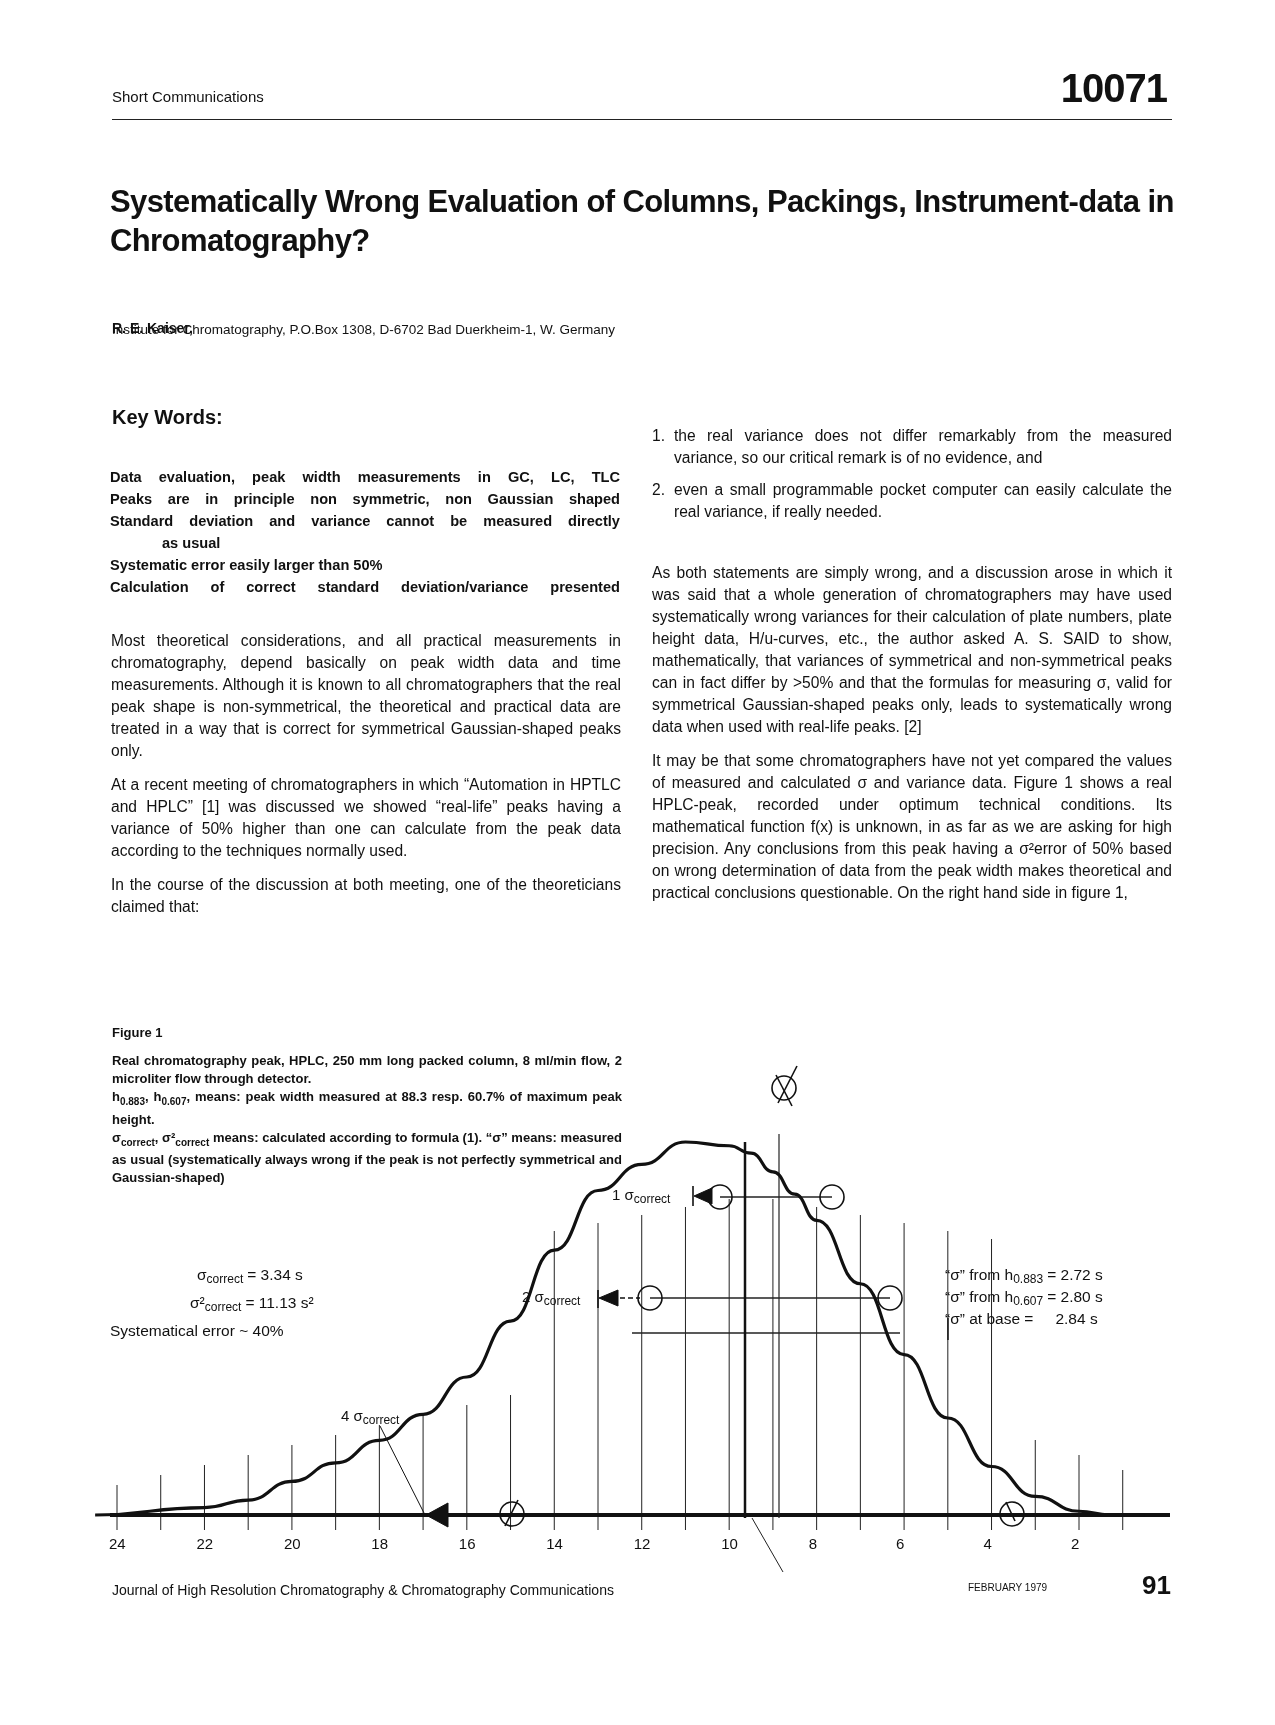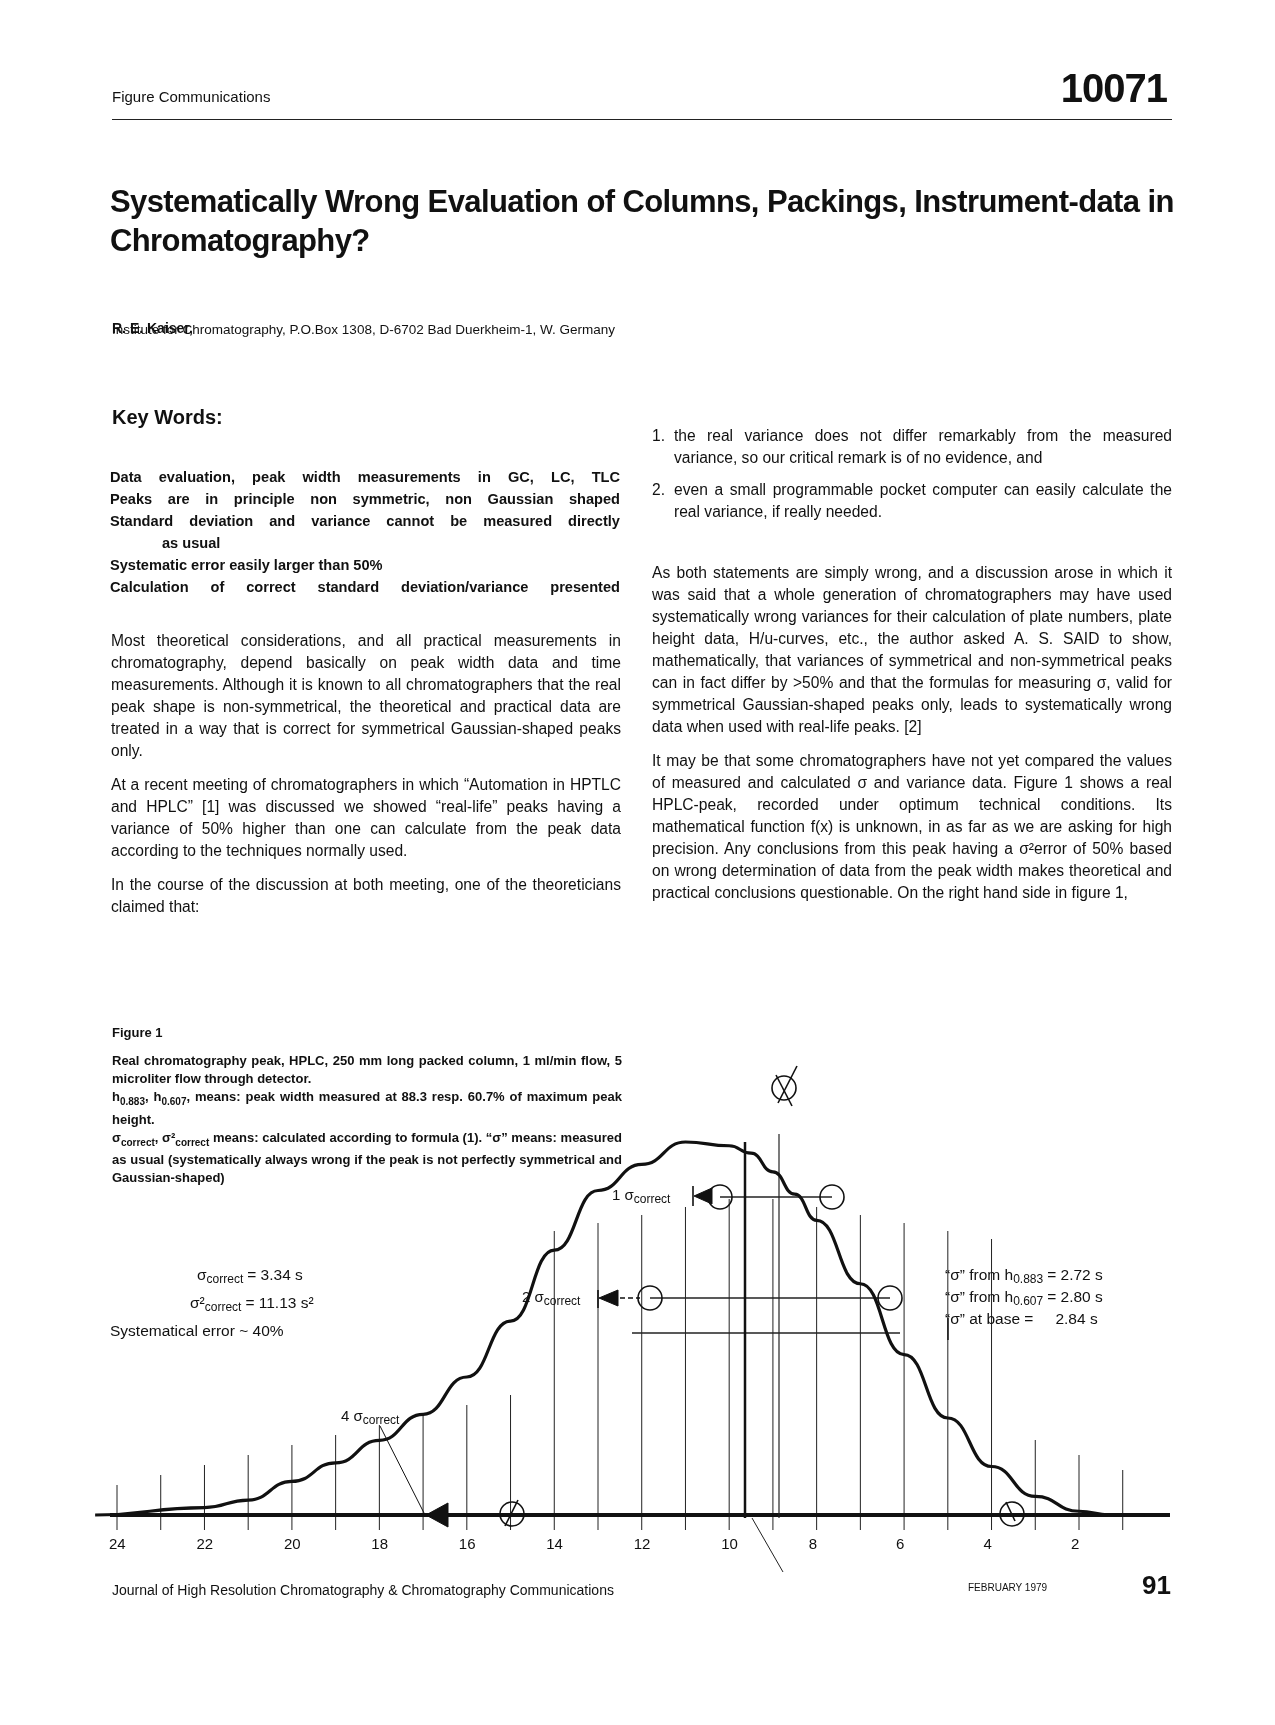--- a/index.html
+++ b/index.html
@@ -29,21 +29,21 @@
   .fig-caption sub { font-size: 10px; }
   .chart { left: 0; top: 0; width: 1275px; height: 1725px; pointer-events: none; }
   .chart text { font-family: "Liberation Sans", sans-serif; fill: #111; }
   .footer-journal { left: 112px; top: 1582px; font-size: 14px; }
   .footer-date { left: 968px; top: 1582px; font-size: 10px; }
   .footer-page { left: 1142px; top: 1570px; font-size: 26px; font-weight: bold; }
 </style>
 </head>
 <body>
 
-<div class="abs running-head">Figure Communications</div>
+<div class="abs running-head">Short Communications</div>
 <div class="abs issue-no">10071</div>
 <div class="abs head-rule"></div>
 
 <div class="abs title">Systematically Wrong Evaluation of Columns, Packings, Instrument-data in Chromatography?</div>
 <div class="abs author">R. E. Kaiser,</div>
 <div class="abs affil">Institute for Chromatography, P.O.Box 1308, D-6702 Bad Duerkheim-1, W. Germany</div>
 
 <div class="abs kw-head">Key Words:</div>
 <div class="abs kw-list">
   <div>Data evaluation, peak width measurements in GC, LC, TLC</div>
@@ -70,21 +70,21 @@
     <span class="txt">even a small programmable pocket computer can easily calculate the real variance, if really needed.</span>
   </div>
 </div>
 <div class="abs col right-body">
   <p>As both statements are simply wrong, and a discussion arose in which it was said that a whole generation of chromatographers may have used systematically wrong variances for their calculation of plate numbers, plate height data, H/u-curves, etc., the author asked A. S. SAID to show, mathematically, that variances of symmetrical and non-symmetrical peaks can in fact differ by &gt;50% and that the formulas for measuring σ, valid for symmetrical Gaussian-shaped peaks only, leads to systematically wrong data when used with real-life peaks. [2]</p>
   <p>It may be that some chromatographers have not yet compared the values of measured and calculated σ and variance data. Figure 1 shows a real HPLC-peak, recorded under optimum technical conditions. Its mathematical function f(x) is unknown, in as far as we are asking for high precision. Any conclusions from this peak having a σ²error of 50% based on wrong determination of data from the peak width makes theoretical and practical conclusions questionable. On the right hand side in figure 1,</p>
 </div>
 
 <div class="abs fig-label">Figure 1</div>
 <div class="abs fig-caption">
-  <div>Real chromatography peak, HPLC, 250 mm long packed column, 1 ml/min flow, 5 microliter flow through detector.</div>
+  <div>Real chromatography peak, HPLC, 250 mm long packed column, 8 ml/min flow, 2 microliter flow through detector.</div>
   <div><span>h</span><sub>0.883</sub><span>, h</span><sub>0.607</sub><span>, means: peak width measured at 88.3 resp. 60.7% of maximum peak height.</span></div>
   <div><span>σ</span><sub>correct</sub><span>, σ²</span><sub>correct</sub><span> means: calculated according to formula (1). “σ” means: measured as usual (systematically always wrong if the peak is not perfectly symmetrical and Gaussian-shaped)</span></div>
 </div>
 
 <svg class="abs chart" viewBox="0 0 1275 1725" xmlns="http://www.w3.org/2000/svg">
   <g id="grid" stroke="#222" stroke-width="1">
       <line x1="117" x2="117" y1="1485" y2="1530"></line>
       <line x1="160.72727272727272" x2="160.72727272727272" y1="1475" y2="1530"></line>
       <line x1="204.45454545454544" x2="204.45454545454544" y1="1465" y2="1530"></line>
       <line x1="248.1818181818182" x2="248.1818181818182" y1="1455" y2="1530"></line>

